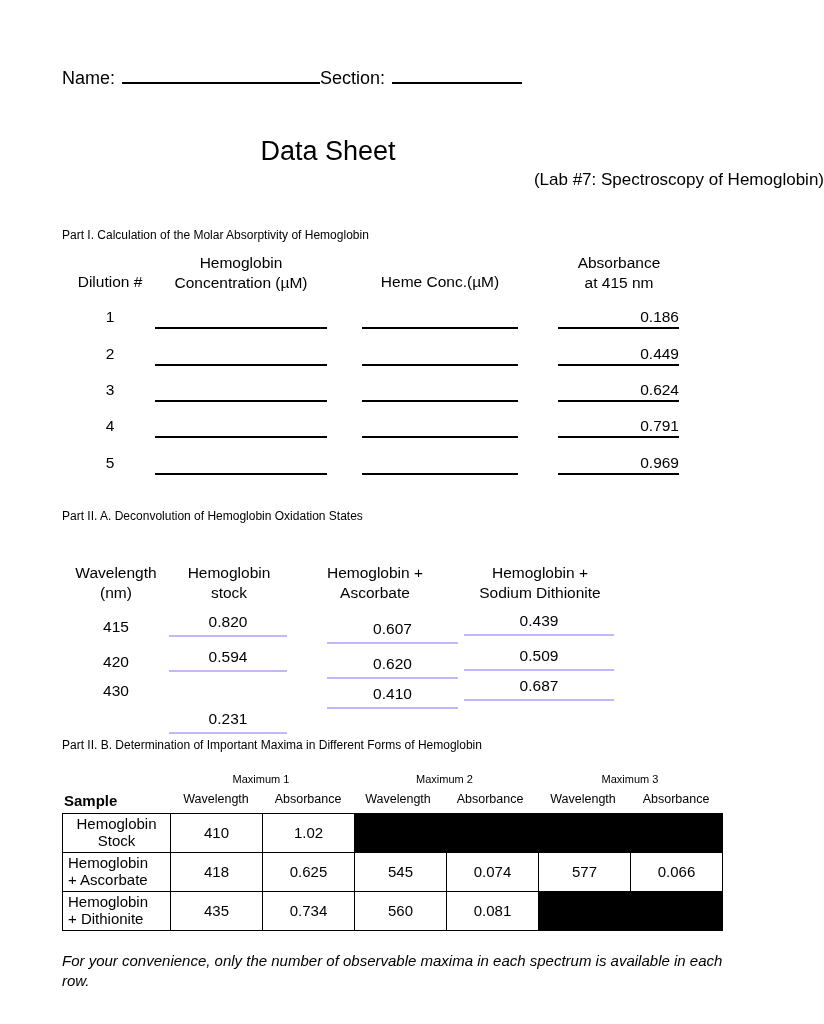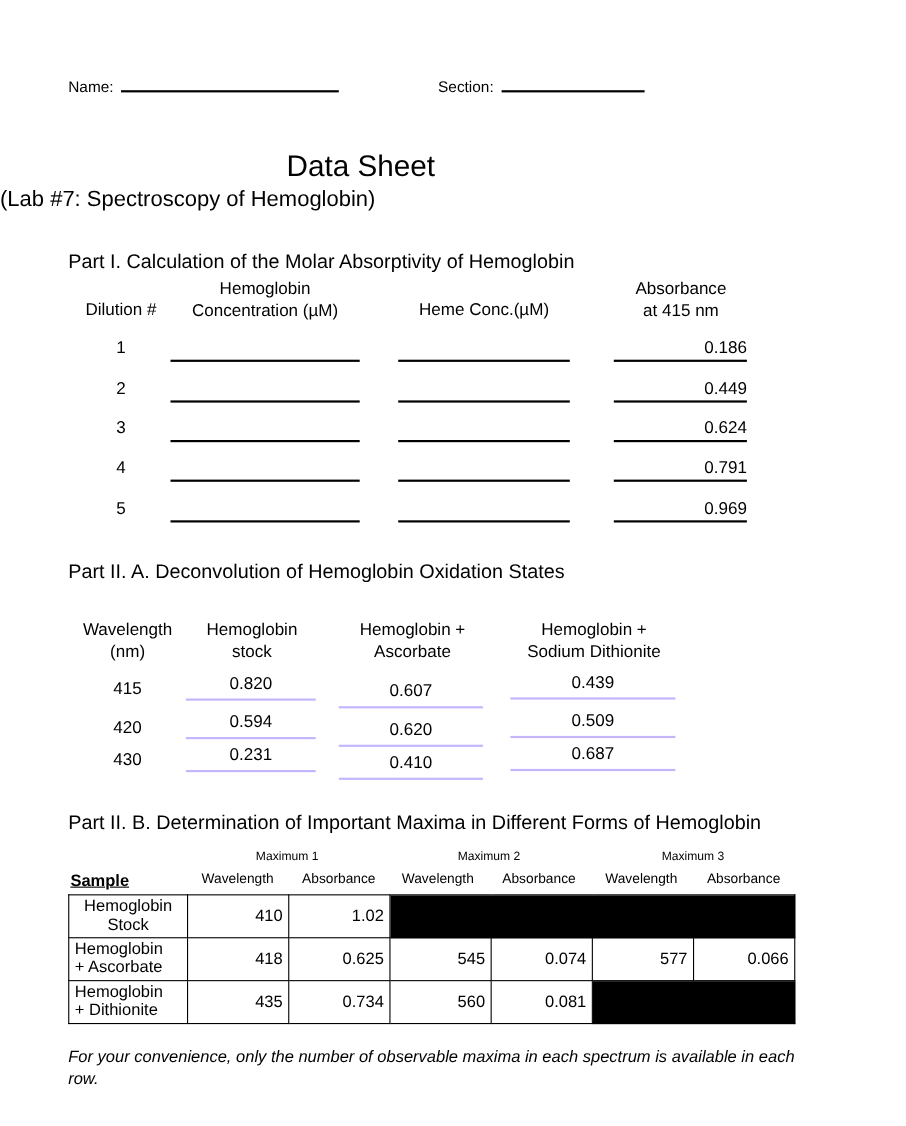--- a/index.html
+++ b/index.html
@@ -16,55 +16,55 @@
 
   .page { position: relative; width: 824px; height: 1024px; }
 
   
   .idrow {
     position: absolute;
     left: 62px; top: 68px;
     width: 700px;
     display: flex;
     align-items: baseline;
-    font-size: 14px;
+    font-size: 18px;
     text-align: center;
   }
   .idrow .lbl { white-space: nowrap; }
   .blank-line {
     display: inline-block;
     border-bottom: 2px solid #000;
     height: 16px;
     margin-left: 7px;
   }
   .name-line { width: 198px; }
   .section-line { width: 130px; }
-  .gap-section { margin-left: 90px; }
+  .gap-section { }
 
   
   .title {
     position: absolute;
     left: 0; top: 136px;
     width: 656px;
     text-align: center;
     font-size: 27px;
   }
   .subtitle {
     position: absolute;
     left: 0; top: 170px;
     width: 824px;
-    text-align: left;
-    font-size: 20px;
+    text-align: right;
+    font-size: 17px;
   }
 
   
   .sect-head {
     position: absolute;
     left: 62px;
-    font-size: 18px;
+    font-size: 12px;
     white-space: nowrap;
   }
   #part1-head { top: 228px; }
   #part2a-head { top: 509px; }
   #part2b-head { top: 738px; }
 
   
   #part1 { position: absolute; left: 0; top: 0; width: 824px; }
 
   .p1-hdr { position: absolute; font-size: 15.5px; text-align: center; line-height: 1.26; }
@@ -93,21 +93,21 @@
 
   .p2a-wl { position: absolute; left: 62px; width: 108px; text-align: center; font-size: 15.5px; }
   .p2a-cell {
     position: absolute;
     border-bottom: 2px solid #c4b5fd;
     height: 24px;
     text-align: center;
     font-size: 15.5px;
   }
   .p2a-c1 { left: 169px; width: 118px; }
-  .p2a-c2 { left: 308px; width: 131px; }
+  .p2a-c2 { left: 327px; width: 131px; }
   .p2a-c3 { left: 464px; width: 150px; }
 
   
   #p2b-colhdr { position: absolute; top: 773px; left: 0; width: 824px; height: 38px; }
   .p2b-max {
     position: absolute;
     top: 0;
     font-size: 11px;
     text-align: center;
   }
@@ -116,42 +116,41 @@
     top: 19px;
     font-size: 12.5px;
     text-align: center;
   }
   #p2b-sample-hdr {
     position: absolute;
     left: 62px; top: 19px;
     width: 108px;
     font-size: 15px;
     font-weight: bold;
-    text-decoration: underline;
     text-align: left;
     padding-left: 2px;
   }
 
   table.p2b {
     position: absolute;
     left: 62px; top: 813px;
     width: 661px;
     border-collapse: collapse;
     font-size: 15px;
   }
   table.p2b td {
     border: 1.6px solid #000;
     height: 39px;
     padding: 1px 5px;
     vertical-align: middle;
     line-height: 1.12;
   }
   td.sample-cell { width: 108px; text-align: left; }
   td.sample-cell.center { text-align: center; }
-  td.data-cell { width: 92px; text-align: right; }
+  td.data-cell { width: 92px; text-align: center; }
   td.blackout { background: #000; border-color: #000; color: transparent; }
 
   
   .footnote {
     position: absolute;
     left: 62px; top: 951px;
     width: 686px;
     font-size: 15px;
     font-style: italic;
     line-height: 1.35;
@@ -251,21 +250,21 @@
 
     <div>
       <span class="p2a-wl" style="top:653px;">420</span>
       <span class="p2a-cell p2a-c1" style="top:648px;">0.594</span>
       <span class="p2a-cell p2a-c2" style="top:655px;">0.620</span>
       <span class="p2a-cell p2a-c3" style="top:647px;">0.509</span>
     </div>
 
     <div>
       <span class="p2a-wl" style="top:682px;">430</span>
-      <span class="p2a-cell p2a-c1" style="top:678px;">0.231</span>
+      <span class="p2a-cell p2a-c1" style="top:710px;">0.231</span>
       <span class="p2a-cell p2a-c2" style="top:685px;">0.410</span>
       <span class="p2a-cell p2a-c3" style="top:677px;">0.687</span>
     </div>
   </div>
 
   <div class="sect-head" id="part2b-head">Part II. B. Determination of Important Maxima in Different Forms of Hemoglobin</div>
 
   <div id="p2b-colhdr">
     <div id="p2b-sample-hdr">Sample</div>
 

